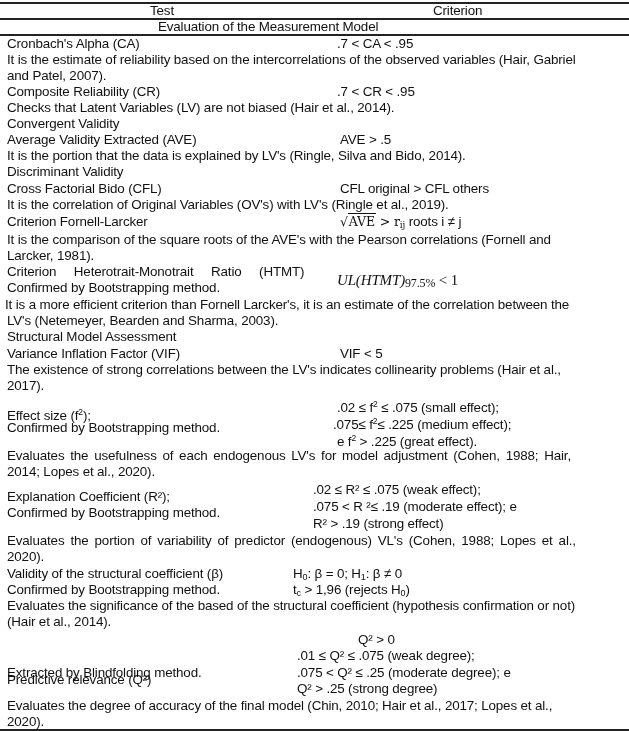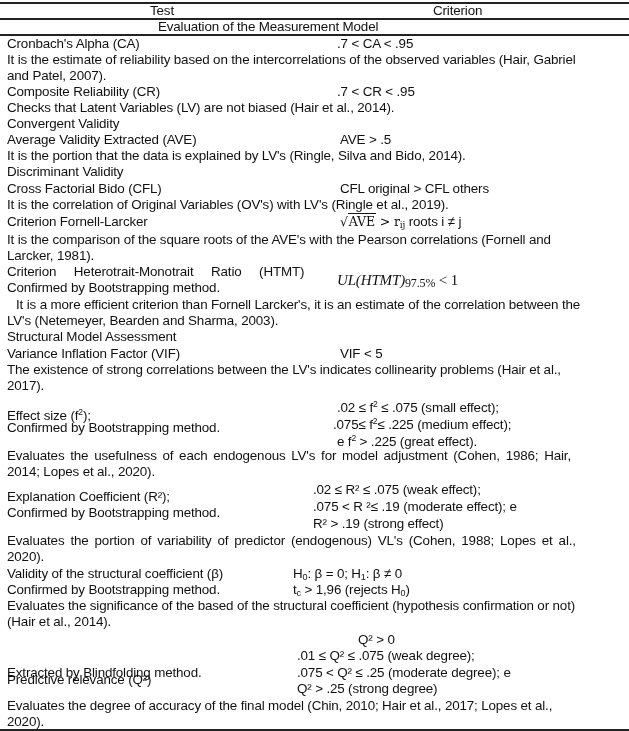--- a/index.html
+++ b/index.html
@@ -57,36 +57,36 @@
     <span class="serif">√<span class="sqrt">AVE</span><span> &gt; r</span><span class="sub">ij</span></span><span> roots i ≠ j</span>
   </div>
   <div class="line" style="top:232px;left:7px">It is the comparison of the square roots of the AVE's with the Pearson correlations (Fornell and</div>
   <div class="line" style="top:248px;left:7px">Larcker, 1981).</div>
 
   <div class="line" style="top:264px;left:7px;word-spacing:14px">Criterion Heterotrait-Monotrait Ratio (HTMT)</div>
   <div class="line" style="top:280px;left:7px">Confirmed by Bootstrapping method.</div>
   <div class="line" style="top:272px;left:337px">
     <span class="ital">UL(HTMT)</span><span class="sub" style="font-family:'Liberation Serif',serif;font-size:12px">97.5%</span><span style="font-family:'Liberation Serif',serif;font-size:15px"> &lt; 1</span>
   </div>
-  <div class="line" style="top:297px;left:16px">It is a more efficient criterion than Fornell Larcker's, it is an estimate of the correlation between the</div>
+  <div class="line" style="top:297px;left:5px">It is a more efficient criterion than Fornell Larcker's, it is an estimate of the correlation between the</div>
   <div class="line" style="top:313px;left:7px">LV's (Netemeyer, Bearden and Sharma, 2003).</div>
 
   <div class="line b" style="top:329px;left:7px">Structural Model Assessment</div>
 
   <div class="line" style="top:346px;left:7px">Variance Inflation Factor (VIF)</div>
   <div class="line" style="top:346px;left:340px">VIF &lt; 5</div>
   <div class="line" style="top:362px;left:7px">The existence of strong correlations between the LV's indicates collinearity problems (Hair et al.,</div>
   <div class="line" style="top:378px;left:7px">2017).</div>
 
   <div class="line" style="top:404px;left:7px"><span>Effect size (f</span><span class="sup">2</span><span>);</span></div>
   <div class="line" style="top:420px;left:7px">Confirmed by Bootstrapping method.</div>
   <div class="line" style="top:396px;left:337px"><span>.02 ≤ f</span><span class="sup">2</span><span> ≤ .075 (small effect);</span></div>
   <div class="line" style="top:413px;left:333px"><span>.075≤ f</span><span class="sup">2</span><span>≤ .225 (medium effect);</span></div>
   <div class="line" style="top:430px;left:337px"><span>e f</span><span class="sup">2</span><span> &gt; .225 (great effect).</span></div>
-  <div class="line" style="top:448px;left:7px;word-spacing:2.2px">Evaluates the usefulness of each endogenous LV's for model adjustment (Cohen, 1986; Hair,</div>
+  <div class="line" style="top:448px;left:7px;word-spacing:2.2px">Evaluates the usefulness of each endogenous LV's for model adjustment (Cohen, 1988; Hair,</div>
   <div class="line" style="top:464px;left:7px">2014; Lopes et al., 2020).</div>
 
   <div class="line" style="top:489px;left:7px">Explanation Coefficient (R²);</div>
   <div class="line" style="top:505px;left:7px">Confirmed by Bootstrapping method.</div>
   <div class="line" style="top:482px;left:313px">.02 ≤ R² ≤ .075 (weak effect);</div>
   <div class="line" style="top:499px;left:313px">.075 &lt; R ²≤ .19 (moderate effect); e</div>
   <div class="line" style="top:516px;left:313px">R² &gt; .19 (strong effect)</div>
   <div class="line" style="top:533px;left:7px;word-spacing:2.4px">Evaluates the portion of variability of predictor (endogenous) VL's (Cohen, 1988; Lopes et al.,</div>
   <div class="line" style="top:549px;left:7px">2020).</div>
 

